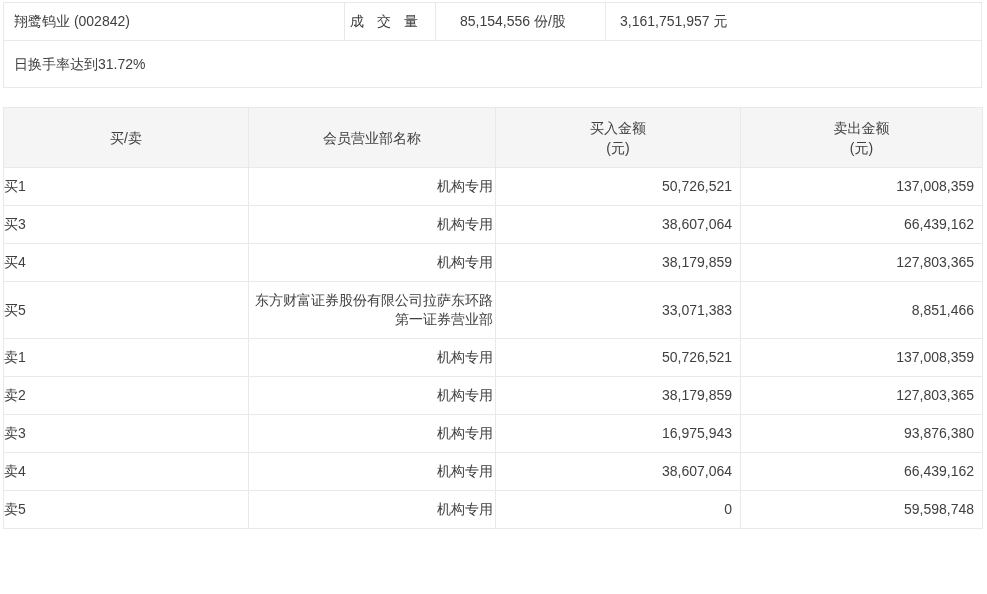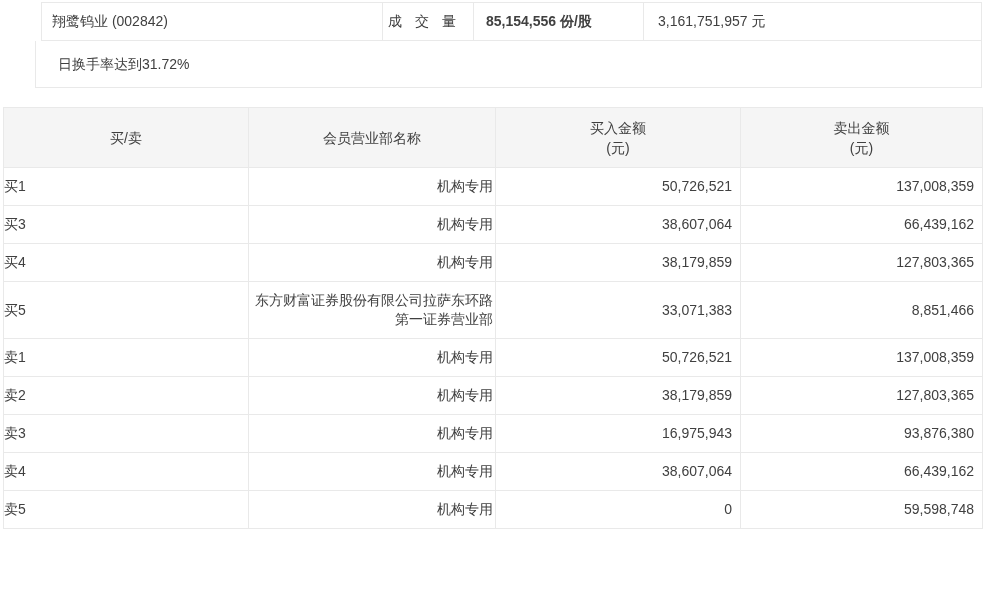--- a/index.html
+++ b/index.html
@@ -16,41 +16,39 @@
     color:var(--text);
   }
   .wrap{margin-left:3px;width:979px;padding-top:2px;}
 
   
   .topbar{
     display:flex;
     border:1px solid var(--border);
     height:39px;
     align-items:stretch;
-    margin-left:38px;
   }
   .topbar .cell{
     display:flex;align-items:center;
     border-left:1px solid var(--border);
     overflow:hidden;white-space:nowrap;
   }
   .topbar .cell:first-child{border-left:none;}
   .c-stock{width:340px;padding-left:10px;}
   .c-vol-label{width:91px;padding-left:5px;letter-spacing:13px;}
-  .c-vol-value{width:170px;padding-left:12px;font-weight:bold;}
+  .c-vol-value{width:170px;padding-left:24px;}
   .c-amt-label{width:176px;padding-left:7px;}
   .c-amt-value{flex:1;padding-left:14px;}
 
   .turnover{
     border:1px solid var(--border);
     border-top:none;
     height:47px;
     line-height:46px;
-    padding-left:22px;
-    margin-left:32px;
+    padding-left:10px;
   }
 
   .gap{height:19px;}
 
   
   table{
     width:979px;
     border-collapse:collapse;
     table-layout:fixed;
   }

